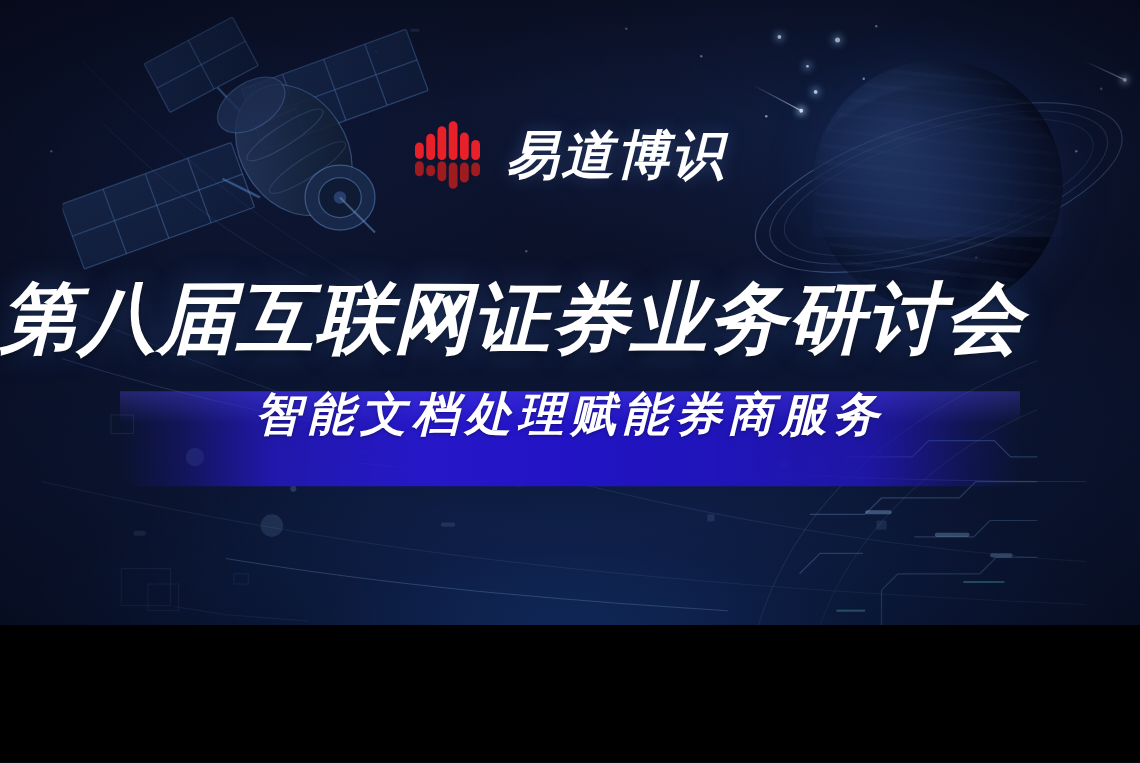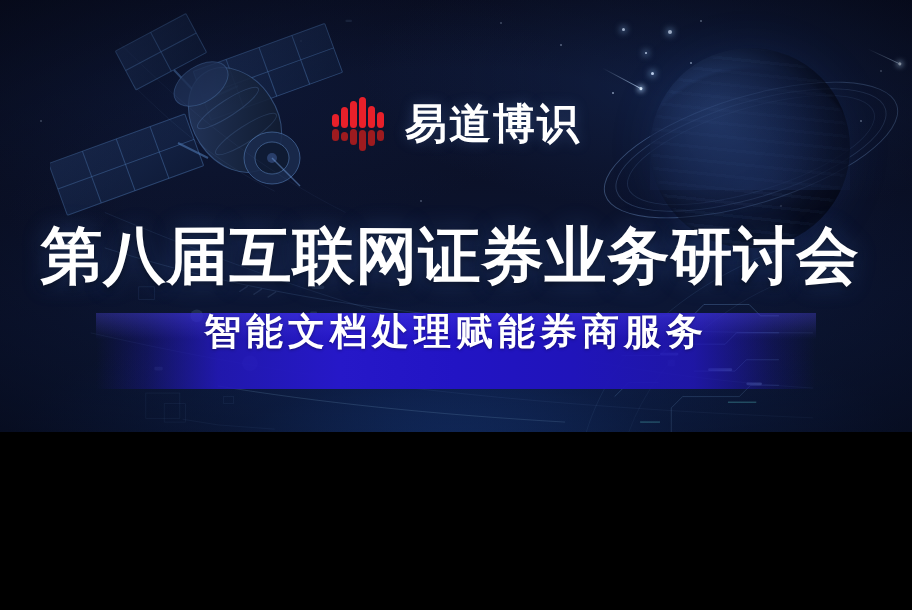--- a/index.html
+++ b/index.html
@@ -1,23 +1,24 @@
 <!DOCTYPE html>
 <html><head>
 <meta charset="utf-8">
 <style>
   html,body{margin:0;padding:0;background:#000;}
   *{box-sizing:border-box;}
   body{font-family:"Liberation Sans","DejaVu Sans",sans-serif;}
 
   #poster{
     position:relative;
-    width:912px;height:432px;
+    width:912px;height:500px;
     overflow:hidden;
     background:#0a0f22;
+    font-style:italic;
   }
 
   
   .bg-base{
     position:absolute;inset:0;
     background:
       radial-gradient(ellipse 70% 55% at 50% 108%, rgba(24,62,135,0.95) 0%, rgba(16,40,92,0.55) 38%, rgba(10,18,44,0.0) 72%),
       radial-gradient(ellipse 55% 45% at 78% 18%, rgba(22,44,92,0.55) 0%, rgba(10,16,40,0) 70%),
       radial-gradient(ellipse 60% 50% at 20% 20%, rgba(16,32,72,0.45) 0%, rgba(9,14,34,0) 70%),
       linear-gradient(178deg,#0b1026 0%, #0b1128 40%, #0c1634 70%, #0d1a3c 100%);
@@ -86,21 +87,20 @@
     font-size:42px;
     font-weight:bold;
     letter-spacing:2px;
     line-height:1;
     white-space:nowrap;
     text-shadow:0 0 14px rgba(120,170,255,.25);
   }
 
   .main-title{
     position:absolute;left:0;right:12px;top:225px;
-    text-align:center;
     color:#ffffff;
     font-size:62px;
     font-weight:bold;
     line-height:1;
     letter-spacing:1px;
     white-space:nowrap;
     text-shadow:0 0 24px rgba(90,150,255,.30), 0 2px 6px rgba(0,0,0,.55);
   }
 
   .subtitle-band{

